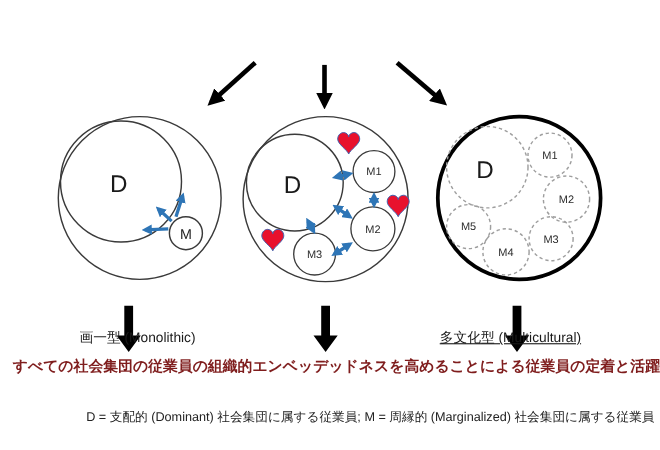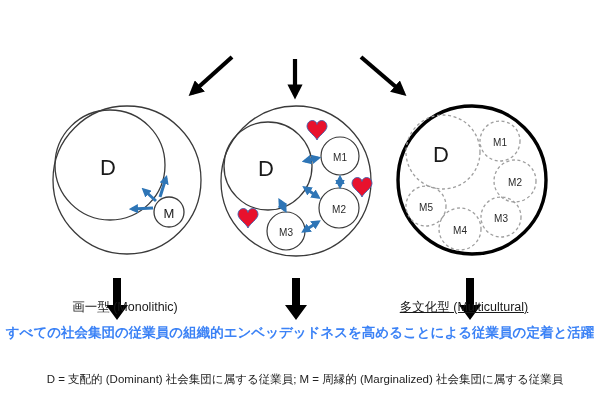--- a/index.html
+++ b/index.html
@@ -14,25 +14,25 @@
   .svg-layer{position:absolute;top:0;left:0;}
   .diagram-label{
     position:absolute;top:260px;text-align:center;font-size:12.5px;color:#1a1a1a;
     white-space:nowrap;
     margin-top:39px;
   }
   .label-1{left:40px;width:170px;}
   .label-2{left:211px;width:170px;}
   .label-3{left:379px;width:170px;text-decoration:underline;}
   .outcome{
-    position:absolute;top:324px;left:0;width:600px;text-align:center;
-    font-size:13.5px;font-weight:bold;color:#3b82f6;white-space:nowrap;
+    position:absolute;top:324px;left:0;width:600px;text-align:right;
+    font-size:13.5px;font-weight:bold;color:#7f1d1d;white-space:nowrap;
   }
   .legend{
-    position:absolute;top:372px;left:15px;width:580px;text-align:center;
+    position:absolute;top:372px;left:15px;width:580px;text-align:right;
     font-size:11.5px;color:#222;white-space:nowrap;
   }
   .circle-text-d{font-size:22px;fill:#1a1a1a;}
   .circle-text-m{font-size:13px;fill:#1a1a1a;}
   .circle-text-ms{font-size:10px;fill:#2a2a2a;}
 </style>
 </head>
 <body>
 
 <div class="page">

